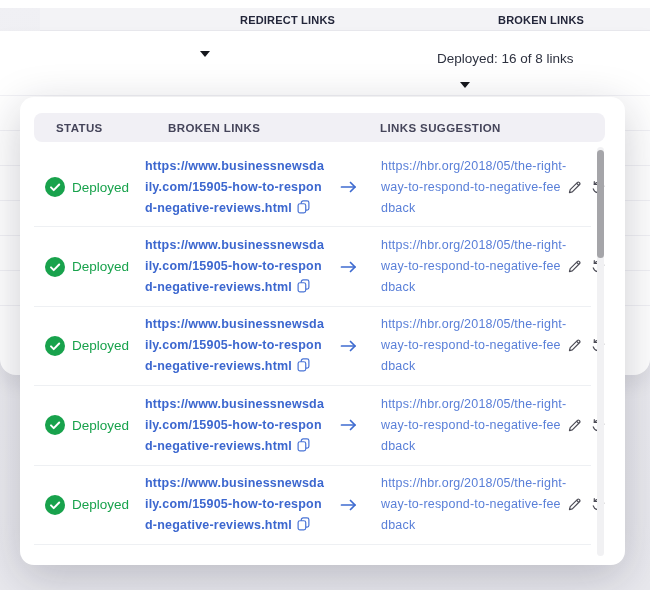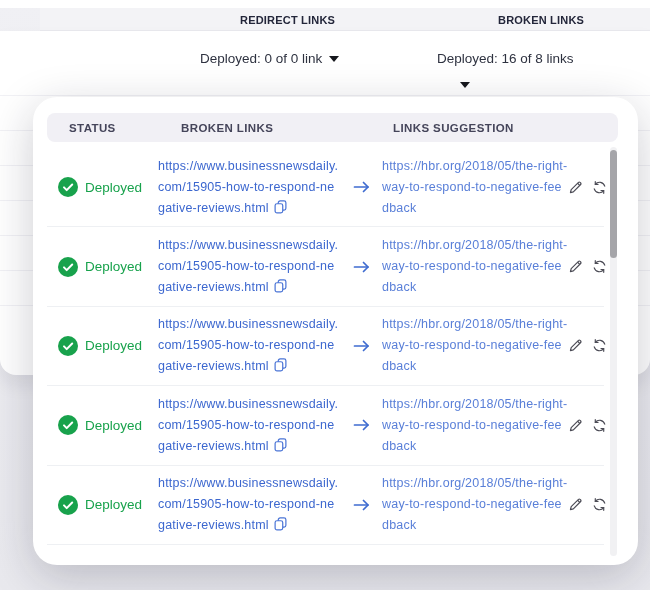--- a/index.html
+++ b/index.html
@@ -29,22 +29,22 @@
   .bg-card .bg-line { position: absolute; left: 0; right: 0; height: 1px; background: #f1f1f5; }
 
   .summary { position: absolute; top: 51px; font-size: 13.5px; color: #2e3240; display: flex; align-items: center; gap: 7px; }
   .summary.redirect { left: 200px; }
   .summary.broken { left: 437px; }
   .caret { width: 0; height: 0; border-left: 5px solid transparent; border-right: 5px solid transparent; border-top: 6px solid #16181d; display: inline-block; cursor: pointer; }
   .caret-below { position: absolute; left: 460px; top: 82px; }
 
   
   .modal {
-    position: absolute; left: 33px; top: 97px; width: 605px; height: 468px;
-    background: #fff; border-radius: 24px;
+    position: absolute; left: 20px; top: 97px; width: 605px; height: 468px;
+    background: #fff; border-radius: 14px;
     box-shadow: 0 12px 45px rgba(25,25,45,0.22);
   }
   .modal-header {
     position: absolute; left: 14px; right: 20px; top: 16px; height: 29px;
     background: #f1f0f5; border-radius: 8px;
     display: flex; align-items: center;
     font-size: 11.5px; font-weight: 700; letter-spacing: 0.4px; color: #45455a;
   }
   .modal-header .mh-status { position: absolute; left: 22px; }
   .modal-header .mh-broken { position: absolute; left: 134px; }
@@ -52,23 +52,23 @@
 
   .rows { position: absolute; left: 14px; right: 34px; top: 51px; }
   .row {
     height: 79.4px; border-bottom: 1px solid #eef0f3;
     display: flex; align-items: center; padding-left: 11px;
   }
   .col-status { width: 100px; display: flex; align-items: center; gap: 7px; flex: none; }
   .status-badge { width: 20px; height: 20px; flex: none; display: inline-flex; }
   .status-label { color: #18a24c; font-size: 13.5px; }
 
-  .col-broken { width: 182px; flex: none; }
+  .col-broken { width: 182px; flex: none; font-weight: bold; }
   .col-arrow { width: 42px; flex: none; display: flex; justify-content: center; align-items: center; }
-  .col-otto { width: 186px; flex: none; }
+  .col-otto { width: 186px; flex: none; margin-left: 12px; }
   .url {
     font-size: 12.5px; line-height: 21px; letter-spacing: 0.2px;
     word-break: break-all; text-decoration: none; cursor: pointer;
   }
   .url-broken { color: #3c67cf; }
   .url-otto { color: #597fd8; }
   .copy-btn { display: inline-block; vertical-align: -2px; margin-left: 5px; cursor: pointer; line-height: 0; }
 
   .col-actions { margin-left: auto; display: flex; align-items: center; gap: 9px; padding-right: 2px; }
   .icon-btn { cursor: pointer; line-height: 0; display: inline-flex; }
@@ -95,21 +95,20 @@
   <div class="bg-line" style="top:64px"></div>
   <div class="bg-line" style="top:99px"></div>
   <div class="bg-line" style="top:134px"></div>
   <div class="bg-line" style="top:169px"></div>
   <div class="bg-line" style="top:204px"></div>
   <div class="bg-line" style="top:239px"></div>
   <div class="bg-line" style="top:274px"></div>
 </div>
 
 <div class="summary redirect">
-  <span>Deployed: 0 of 0 link</span>
   <span class="caret"></span>
 </div>
 <div class="summary broken">
   <span>Deployed: 16 of 8 links</span>
 </div>
 <span class="caret caret-below"></span>
 
 <div class="modal">
 
   <div class="modal-header">

